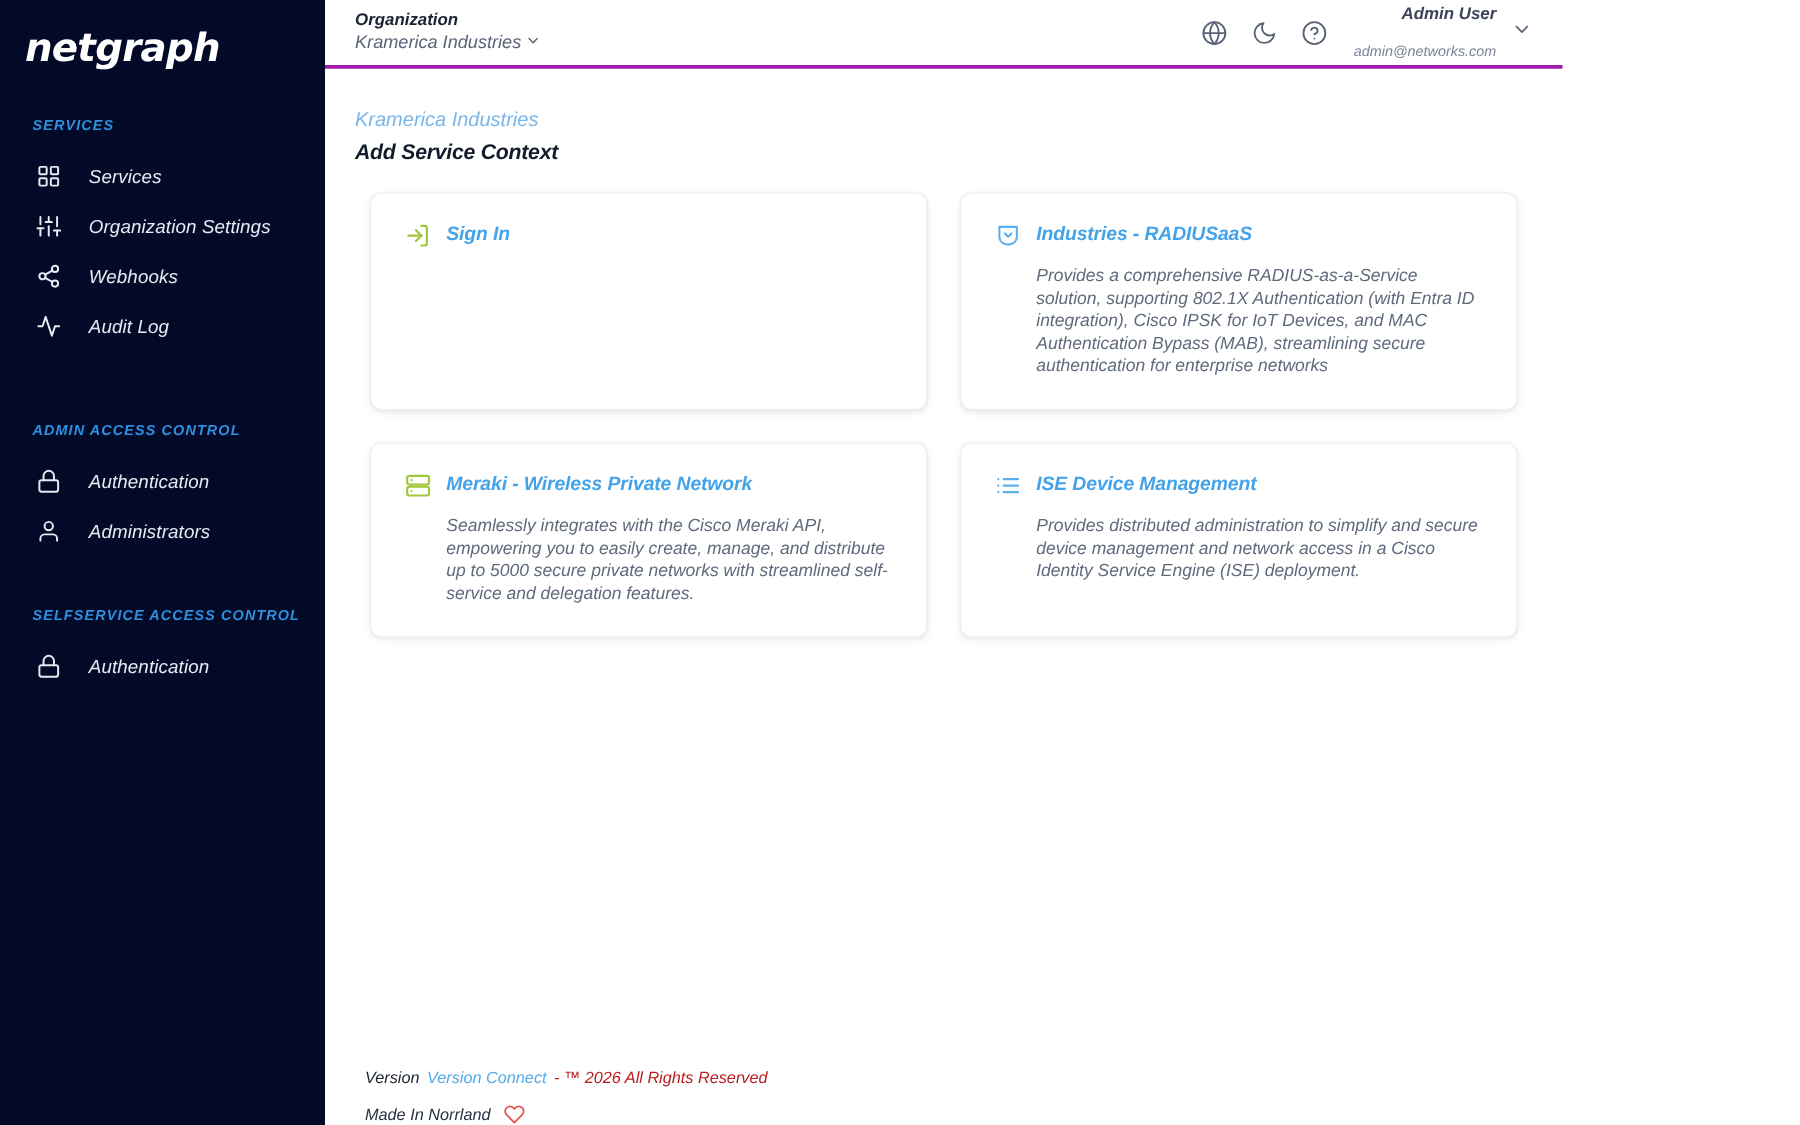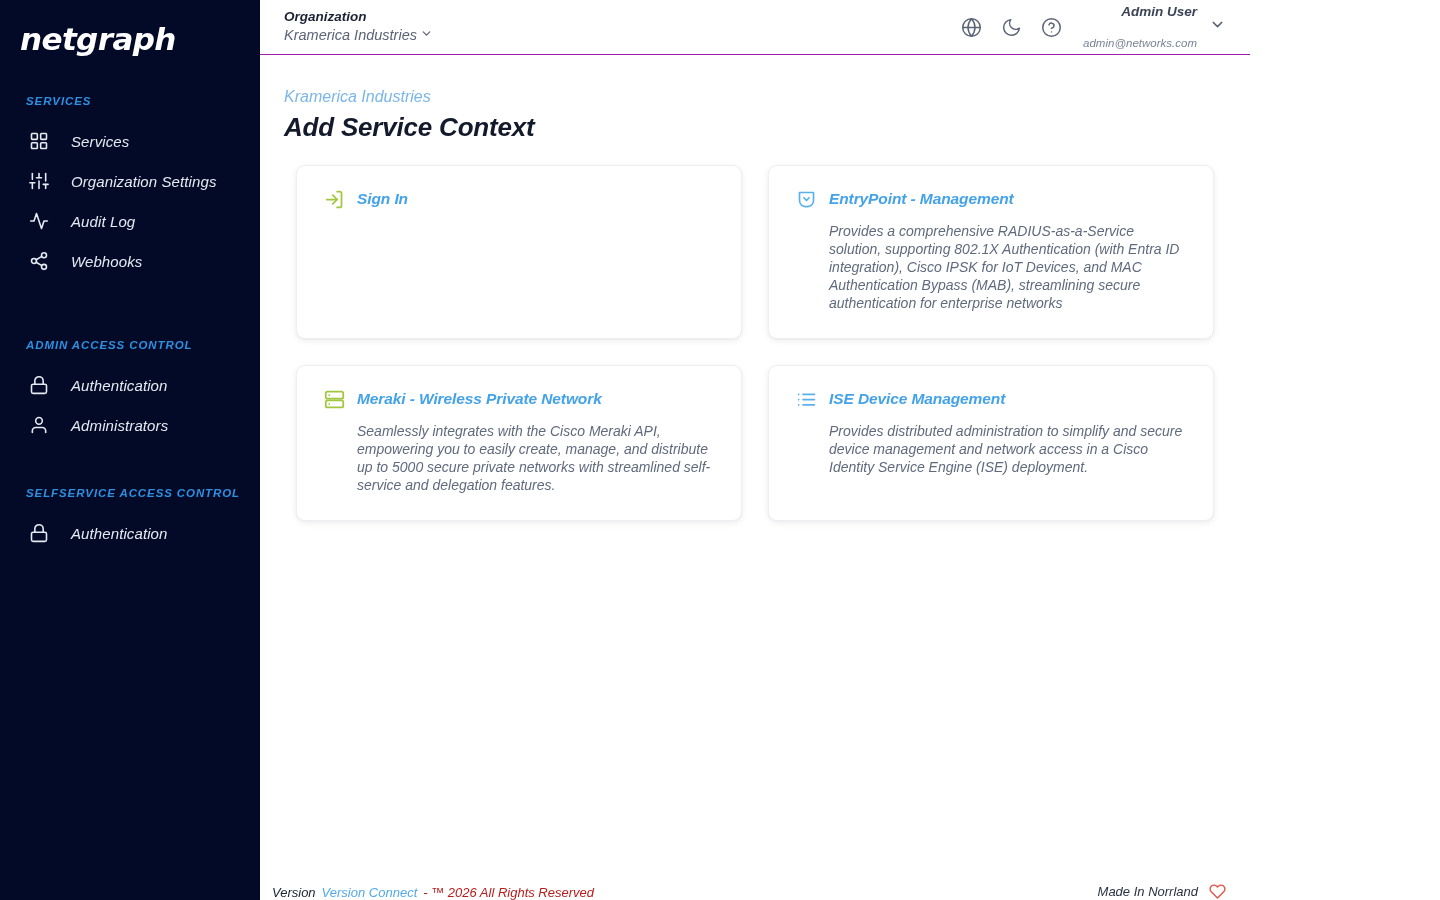--- a/index.html
+++ b/index.html
@@ -56,41 +56,41 @@
     letter-spacing: 0.1px;
     white-space: nowrap;
   }
 
   
   .main { flex: 1 1 auto; height: 900px; display: flex; flex-direction: column; background: #ffffff; position: relative; }
 
   
   .topbar {
     height: 55px; flex: 0 0 55px;
-    border-bottom: 1px solid #a21caf;
+    border-bottom: 3px solid #a21caf;
     display: flex; align-items: center;
     padding: 0 24px 0 24px;
     background: #fff;
   }
   .org-block { display: flex; flex-direction: column; justify-content: center; gap: 2px; }
   .org-label { font-size: 13.5px; font-weight: 700; color: #1b2232; line-height: 1.1; }
   .org-value { font-size: 14.5px; color: #5a6376; line-height: 1.15; display: flex; align-items: center; gap: 3px; cursor: pointer; }
   .chev { display:inline-block; }
   .topbar-spacer { flex: 1 1 auto; }
   .topbar-icons { display: flex; align-items: center; gap: 16px; margin-right: 20px; }
   .ic-btn { width: 24px; height: 24px; display: flex; align-items: center; justify-content: center; cursor: pointer; color: #5a6376; }
   .user-block { display: flex; align-items: center; gap: 12px; cursor: pointer; }
   .user-text { text-align: right; display: flex; flex-direction: column; gap: 17px; }
   .user-name { font-size: 13.5px; font-weight: 700; color: #3c4457; line-height: 1.15; }
   .user-mail { font-size: 11.5px; color: #7b8496; line-height: 1.15; }
 
   
   .content { flex: 1 1 auto; padding: 32px 24px 0 24px; overflow: hidden; }
   .breadcrumb { color: #7ab6e8; font-size: 16px; line-height: 1.2; margin-bottom: 6px; cursor: pointer; }
-  .page-title { color: #131a2b; font-size: 26px; font-weight: 700; letter-spacing: -0.2px; margin-bottom: 22px; }
+  .page-title { color: #131a2b; font-size: 17px; font-weight: 700; letter-spacing: -0.2px; margin-bottom: 22px; }
 
   .card-grid {
     display: grid;
     grid-template-columns: 446px 446px;
     gap: 26px 26px;
     padding: 0 12px;
   }
   .card {
     background: #ffffff;
     border: 1px solid #edeff3;
@@ -110,24 +110,25 @@
     font-size: 14px;
     line-height: 18px;
     padding-left: 34px;
     max-width: 395px;
   }
 
   
   .footer {
     position: absolute; left: 0; right: 0; bottom: 0;
     height: 46px;
-    display: flex; align-items: flex-end;
-    padding: 0 24px 0 12px;
+    display: flex; align-items: flex-start;
+    padding: 0 24px 0 32px;
     font-size: 13px;
     background: #fff;
+    flex-direction: column;
   }
   .footer-left { color: #1b2232; display: flex; align-items: center; gap: 6px; }
   .footer-link { color: #52a9ea; cursor: pointer; }
   .footer-rest { color: #b91c1c; }
   .footer-spacer { flex: 1 1 auto; }
   .footer-right { display: flex; align-items: center; gap: 11px; color: #2a3142; font-size: 13px; }
   .heart { width: 17px; height: 17px; display: flex; align-items: center; justify-content: center; }
 </style>
 </head>
 <body>
@@ -165,36 +166,36 @@
               <line x1="1" y1="14" x2="7" y2="14"></line>
                 <line x1="9" y1="8" x2="15" y2="8"></line>
                 <line x1="17" y1="16" x2="23" y2="16"></line>
             </svg>
           </span>
           <span class="nav-label">Organization Settings</span>
         </div>
         <div class="nav-item">
           <span class="nav-icon">
             <svg width="20" height="20" viewBox="0 0 24 24" fill="none" stroke="#e6eaf2" stroke-width="1.9" stroke-linecap="round" stroke-linejoin="round">
-              <polyline points="22 12 18 12 15 21 9 3 6 12 2 12"></polyline>
-            </svg>
-          </span>
-          <span class="nav-label">Audit Log</span>
-        </div>
-        <div class="nav-item">
-          <span class="nav-icon">
-            <svg width="20" height="20" viewBox="0 0 24 24" fill="none" stroke="#e6eaf2" stroke-width="1.9" stroke-linecap="round" stroke-linejoin="round">
               <circle cx="18" cy="5" r="3"></circle>
                 <circle cx="6" cy="12" r="3"></circle>
                 <circle cx="18" cy="19" r="3"></circle>
               <line x1="8.59" y1="13.51" x2="15.42" y2="17.49"></line>
                 <line x1="15.41" y1="6.51" x2="8.59" y2="10.49"></line>
             </svg>
           </span>
           <span class="nav-label">Webhooks</span>
+        </div>
+        <div class="nav-item">
+          <span class="nav-icon">
+            <svg width="20" height="20" viewBox="0 0 24 24" fill="none" stroke="#e6eaf2" stroke-width="1.9" stroke-linecap="round" stroke-linejoin="round">
+              <polyline points="22 12 18 12 15 21 9 3 6 12 2 12"></polyline>
+            </svg>
+          </span>
+          <span class="nav-label">Audit Log</span>
         </div>
       </div>
     </div>
 
     <div class="nav-section sec-admin">
       <div class="nav-section-title">ADMIN ACCESS CONTROL</div>
       <div class="nav-list">
         <div class="nav-item">
           <span class="nav-icon">
             <svg width="20" height="20" viewBox="0 0 24 24" fill="none" stroke="#e6eaf2" stroke-width="1.9" stroke-linecap="round" stroke-linejoin="round">
@@ -304,21 +305,21 @@
         </div>
 
         <div class="card">
           <div class="card-head">
             <span class="card-icon">
               <svg width="21" height="21" viewBox="0 0 24 24" fill="none" stroke="#5ab0ec" stroke-width="1.9" stroke-linecap="round" stroke-linejoin="round">
                 <path d="M4 4h16v9a7 7 0 0 1-8 7 7 7 0 0 1-8-7z"></path>
                   <polyline points="9 10 12 13 15 10"></polyline>
               </svg>
             </span>
-            <span class="card-title blue">EntryPoint - Management</span>
+            <span class="card-title blue">Industries - RADIUSaaS</span>
           </div>
           <div class="card-desc">Provides a comprehensive RADIUS-as-a-Service solution, supporting 802.1X Authentication (with Entra ID integration), Cisco IPSK for IoT Devices, and MAC Authentication Bypass (MAB), streamlining secure authentication for enterprise networks</div>
         </div>
 
         <div class="card tall">
           <div class="card-head">
             <span class="card-icon">
               <svg width="21" height="21" viewBox="0 0 24 24" fill="none" stroke="#a2c63c" stroke-width="2" stroke-linecap="round" stroke-linejoin="round">
                 <rect x="2" y="3" width="20" height="8" rx="2"></rect>
                   <rect x="2" y="13" width="20" height="8" rx="2"></rect>

